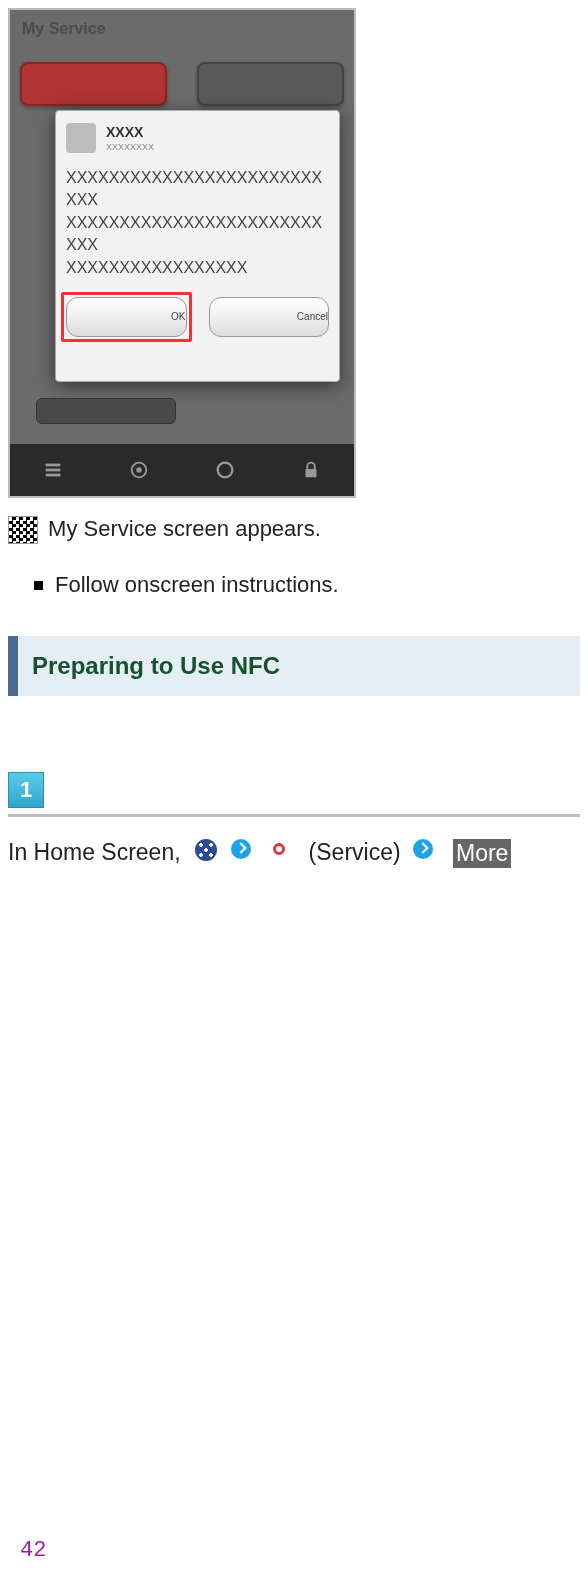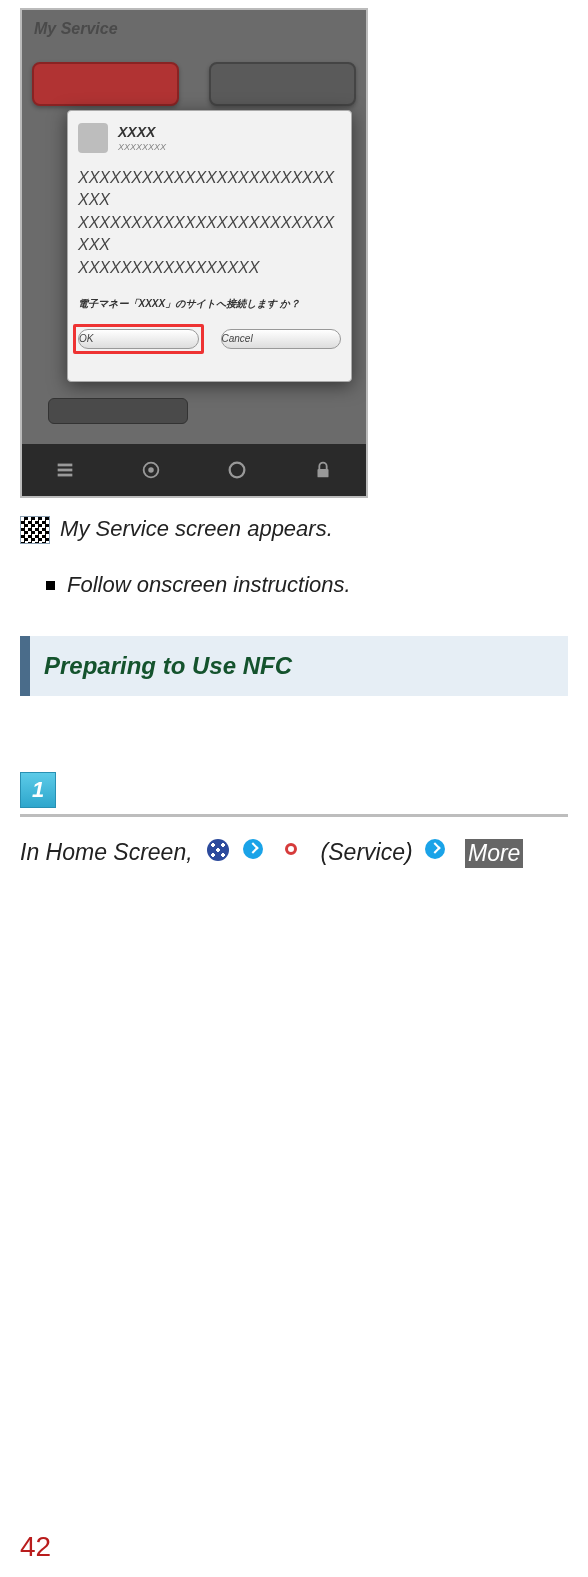--- a/index.html
+++ b/index.html
@@ -1,17 +1,17 @@
 <!DOCTYPE html>
 <html><head>
   <meta charset="utf-8">
   <style>
     * { margin: 0; padding: 0; box-sizing: border-box; }
     body { font-family: Arial, Helvetica, sans-serif; width: 588px; background: #fff; color: #222; }
-    .page { padding: 8px 20px 20px; font-style: italic; }
+    .page { padding: 8px 8px 20px; }
     .screenshot {
       width: 348px; height: 490px; border: 2px solid #bbb; position: relative;
       background: #6b6b6b; overflow: hidden;
     }
     .ss-top { position: absolute; top: 10px; left: 12px; font-size: 16px; font-weight: bold; color: #4a4a4a; }
     .ss-sub { position: absolute; top: 30px; left: 12px; font-size: 11px; color: #6a6a6a; }
     .ss-blurred-row { position: absolute; top: 52px; left: 10px; right: 10px; display: flex; gap: 30px; }
     .ss-blurred-btn { flex: 1; height: 44px; border-radius: 8px; background: #b13333; border: 2px solid #8a2323; filter: blur(0.5px); box-shadow: 0 2px 4px rgba(0,0,0,0.3); }
     .ss-blurred-btn2 { background: #5a5a5a; border: 2px solid #444; }
     .dialog {
@@ -21,22 +21,22 @@
       margin-left: 31px;
     }
     .dialog-head { display: flex; align-items: center; margin-bottom: 14px; }
     .dialog-icon { width: 30px; height: 30px; background: #bdbdbd; border-radius: 4px; margin-right: 10px; }
     .dialog-title { font-weight: bold; font-size: 14px; color: #333; }
     .dialog-subtitle { font-size: 9px; color: #888; margin-top: 2px; }
     .dialog-body { font-size: 16px; color: #444; line-height: 1.4; margin-bottom: 18px; word-break: break-all; }
     .dialog-msg { font-size: 10px; font-weight: bold; color: #333; line-height: 1.4; margin-bottom: 18px; }
     .dialog-actions { display: flex; gap: 22px; justify-content: center; }
     .dlg-btn {
-      flex: 1; height: 20px; border: 1px solid #999; background: linear-gradient(#fff,#ddd);
-      font-size: 10px; color: #444; border-radius: 12px; display: flex; align-items: center; justify-content: flex-start;
+      flex: 1; height: 40px; border: 1px solid #999; background: linear-gradient(#fff,#ddd);
+      font-size: 10px; color: #444; border-radius: 12px; display: flex; align-items: center; justify-content: flex-end;
     }
     .dlg-btn.ok { position: relative; }
     .ok-highlight {
       position: absolute; top: -6px; left: -6px; right: -6px; bottom: -6px;
       border: 3px solid #e33; border-radius: 2px; pointer-events: none;
     }
     .below-dialog {
       position: absolute; top: 388px; left: 26px; width: 140px; height: 26px;
       background: #4a4a4a; border: 1px solid #333; border-radius: 6px; filter: blur(0.3px);
     }
@@ -87,21 +87,21 @@
     }
     .settings-icon-wrap { display: inline-block; width: 26px; height: 22px; position: relative; margin: 0 4px; vertical-align: middle; }
     .settings-icon-wrap::before {
       content: ''; position: absolute; width: 6px; height: 6px; border-radius: 50%;
       border: 3px solid #d63b3b; top: 4px; left: 6px;
     }
     .more-btn {
       display: inline-block; background: #666; color: #fff; font-size: 23px;
       padding: 1px 3px; margin-left: 2px;
     }
-    .page-num { position: absolute; bottom: 14px; left: 20px; font-size: 28px; color: #b91c1c; }
+    .page-num { position: absolute; bottom: 14px; left: 20px; font-size: 22px; color: #a21caf; font-family: Liberation Mono, monospace; }
     .page-wrap { position: relative; height: 1577px; }
   </style>
 </head>
 <body>
 
 <div class="page-wrap">
 <div class="page">
 
   <div class="screenshot">
     <div class="ss-top">My Service</div>
@@ -116,21 +116,20 @@
         <div>
           <div class="dialog-title">XXXX</div>
           <div class="dialog-subtitle">XXXXXXXX</div>
         </div>
       </div>
       <div class="dialog-body">
         <div>XXXXXXXXXXXXXXXXXXXXXXXXXXX</div>
         <div>XXXXXXXXXXXXXXXXXXXXXXXXXXX</div>
         <div>XXXXXXXXXXXXXXXXX</div>
       </div>
-      <div class="dialog-msg">電子マネー「XXXX」のサイトへ接続します か？</div>
       <div class="dialog-actions">
         <div class="dlg-btn ok">
           <span>OK</span>
           <div class="ok-highlight"></div>
         </div>
         <div class="dlg-btn">Cancel</div>
       </div>
     </div>
     <div class="below-dialog"></div>
     <div class="navbar">

